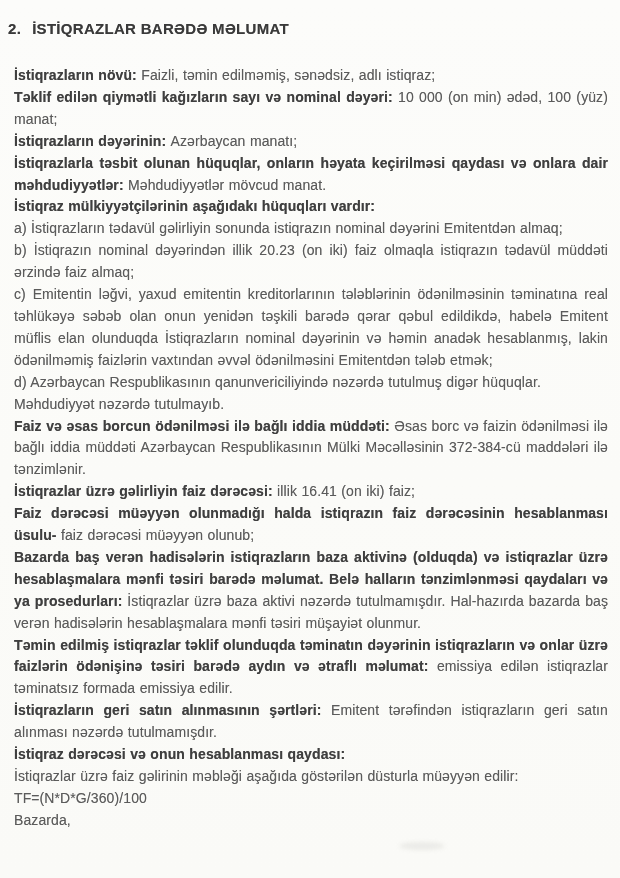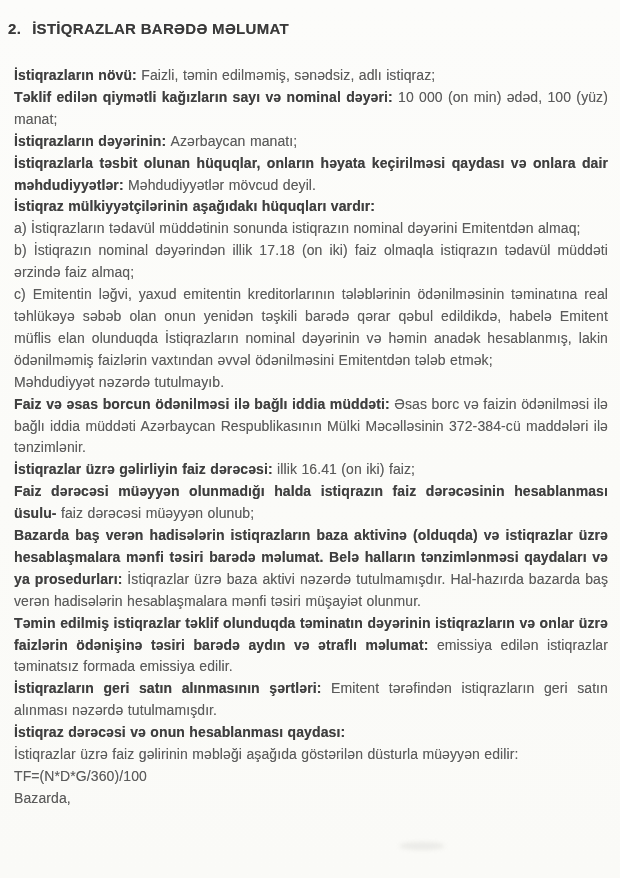--- a/index.html
+++ b/index.html
@@ -68,25 +68,26 @@
 
 <div class="page">
   <div class="doc-heading">
     <span class="num">2.</span>
     <span class="title">İSTİQRAZLAR BARƏDƏ MƏLUMAT</span>
   </div>
   <div class="doc-body">
       <p class="para"><span class="run bold">İstiqrazların növü: </span><span class="run">Faizli, təmin edilməmiş, sənədsiz, adlı istiqraz;</span></p>
       <p class="para"><span class="run bold">Təklif edilən qiymətli kağızların sayı və nominal dəyəri: </span><span class="run">10 000 (on min) ədəd, 100 (yüz) manat;</span></p>
       <p class="para"><span class="run bold">İstiqrazların dəyərinin: </span><span class="run">Azərbaycan manatı;</span></p>
-      <p class="para"><span class="run bold">İstiqrazlarla təsbit olunan hüquqlar, onların həyata keçirilməsi qaydası və onlara dair məhdudiyyətlər: </span><span class="run">Məhdudiyyətlər mövcud deyil.</span></p>
+      <p class="para"><span class="run bold">İstiqrazlarla təsbit olunan hüquqlar, onların həyata keçirilməsi qaydası və onlara dair məhdudiyyətlər: </span><span class="run">Məhdudiyyətlər mövcud manat.</span></p>
       <p class="para"><span class="run bold">İstiqraz mülkiyyətçilərinin aşağıdakı hüquqları vardır:</span></p>
-      <p class="para"><span class="run">a) İstiqrazların tədavül müddətinin sonunda istiqrazın nominal dəyərini Emitentdən almaq;</span></p>
-      <p class="para"><span class="run">b) İstiqrazın nominal dəyərindən illik 17.18 (on iki) faiz olmaqla istiqrazın tədavül müddəti ərzində faiz almaq;</span></p>
+      <p class="para"><span class="run">a) İstiqrazların tədavül gəlirliyin sonunda istiqrazın nominal dəyərini Emitentdən almaq;</span></p>
+      <p class="para"><span class="run">b) İstiqrazın nominal dəyərindən illik 20.23 (on iki) faiz olmaqla istiqrazın tədavül müddəti ərzində faiz almaq;</span></p>
       <p class="para"><span class="run">c) Emitentin ləğvi, yaxud emitentin kreditorlarının tələblərinin ödənilməsinin təminatına real təhlükəyə səbəb olan onun yenidən təşkili barədə qərar qəbul edildikdə, habelə Emitent müflis elan olunduqda İstiqrazların nominal dəyərinin və həmin anadək hesablanmış, lakin ödənilməmiş faizlərin vaxtından əvvəl ödənilməsini Emitentdən tələb etmək;</span></p>
+      <p class="para"><span class="run">d) Azərbaycan Respublikasının qanunvericiliyində nəzərdə tutulmuş digər hüquqlar.</span></p>
       <p class="para"><span class="run">Məhdudiyyət nəzərdə tutulmayıb.</span></p>
       <p class="para"><span class="run bold">Faiz və əsas borcun ödənilməsi ilə bağlı iddia müddəti: </span><span class="run">Əsas borc və faizin ödənilməsi ilə bağlı iddia müddəti Azərbaycan Respublikasının Mülki Məcəlləsinin 372-384-cü maddələri ilə tənzimlənir.</span></p>
       <p class="para"><span class="run bold">İstiqrazlar üzrə gəlirliyin faiz dərəcəsi: </span><span class="run">illik 16.41 (on iki) faiz;</span></p>
       <p class="para"><span class="run bold">Faiz dərəcəsi müəyyən olunmadığı halda istiqrazın faiz dərəcəsinin hesablanması üsulu- </span><span class="run">faiz dərəcəsi müəyyən olunub;</span></p>
       <p class="para"><span class="run bold">Bazarda baş verən hadisələrin istiqrazların baza aktivinə (olduqda) və istiqrazlar üzrə hesablaşmalara mənfi təsiri barədə məlumat. Belə halların tənzimlənməsi qaydaları və ya prosedurları: </span><span class="run">İstiqrazlar üzrə baza aktivi nəzərdə tutulmamışdır. Hal-hazırda bazarda baş verən hadisələrin hesablaşmalara mənfi təsiri müşayiət olunmur.</span></p>
       <p class="para"><span class="run bold">Təmin edilmiş istiqrazlar təklif olunduqda təminatın dəyərinin istiqrazların və onlar üzrə faizlərin ödənişinə təsiri barədə aydın və ətraflı məlumat: </span><span class="run"> emissiya edilən istiqrazlar təminatsız formada emissiya edilir.</span></p>
       <p class="para"><span class="run bold">İstiqrazların geri satın alınmasının şərtləri: </span><span class="run">Emitent tərəfindən istiqrazların geri satın alınması nəzərdə tutulmamışdır.</span></p>
       <p class="para"><span class="run bold">İstiqraz dərəcəsi və onun hesablanması qaydası:</span></p>
       <p class="para"><span class="run">İstiqrazlar üzrə faiz gəlirinin məbləği aşağıda göstərilən düsturla müəyyən edilir:</span></p>
       <p class="para"><span class="run">TF=(N*D*G/360)/100</span></p>

